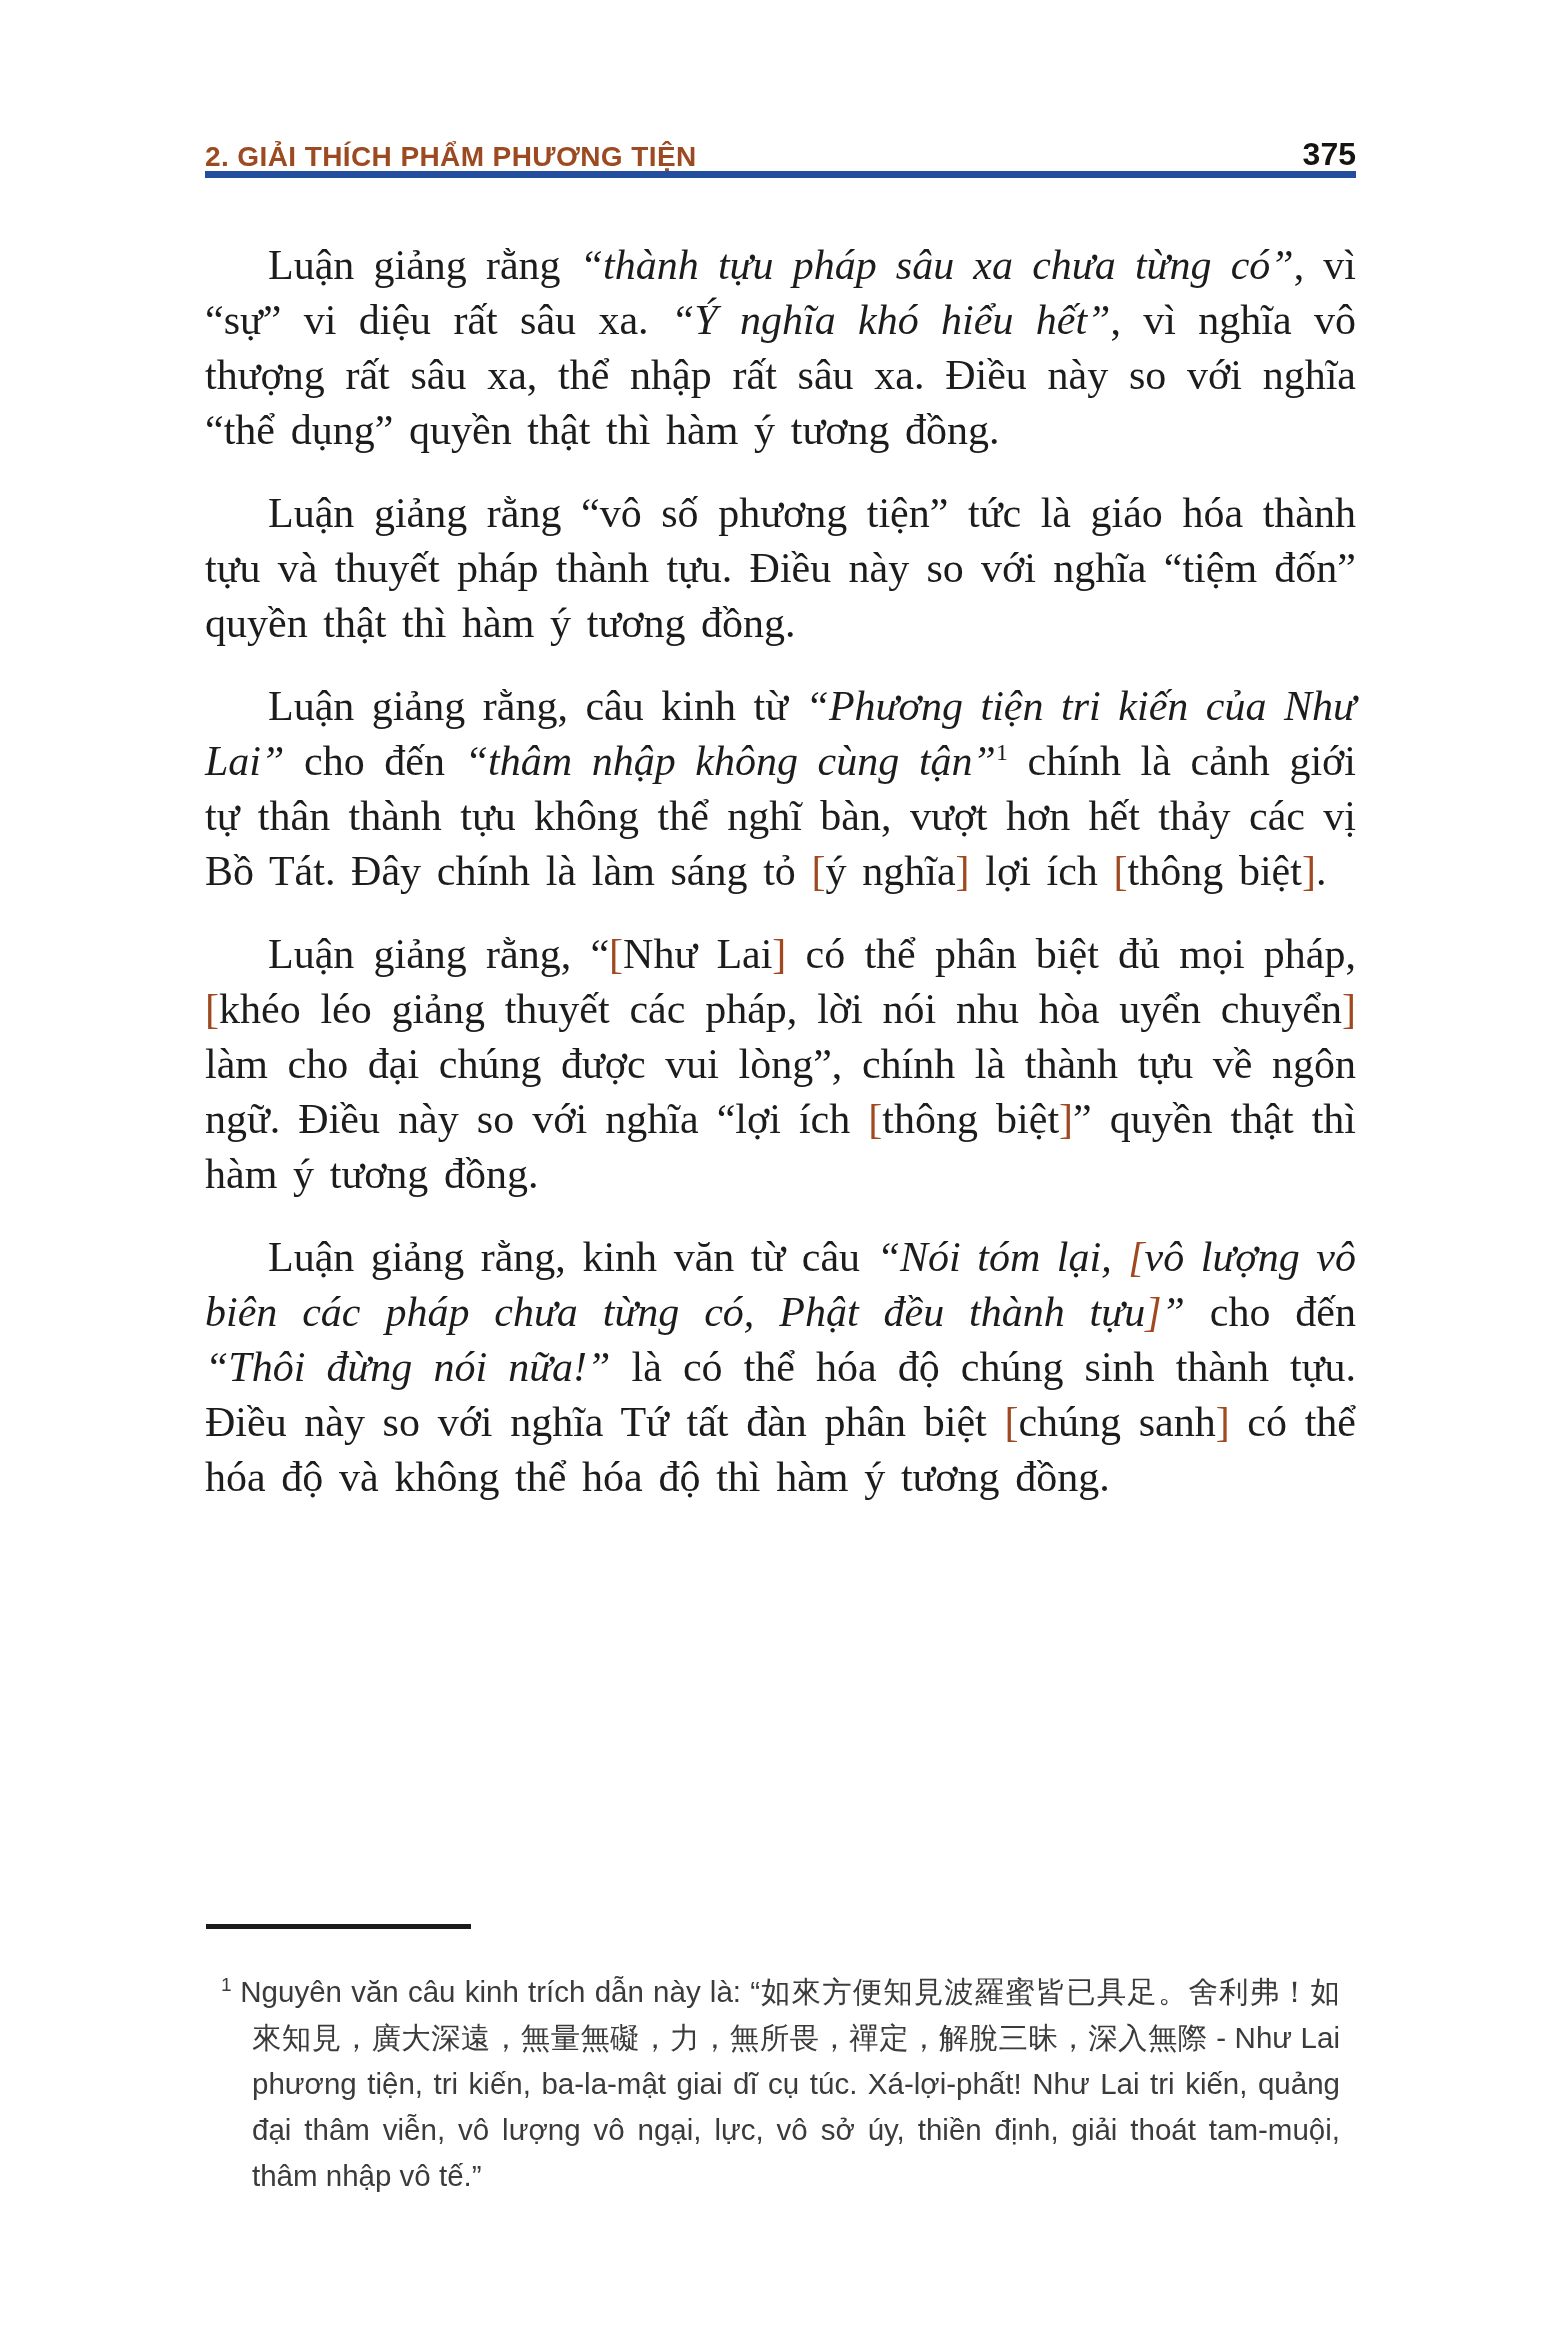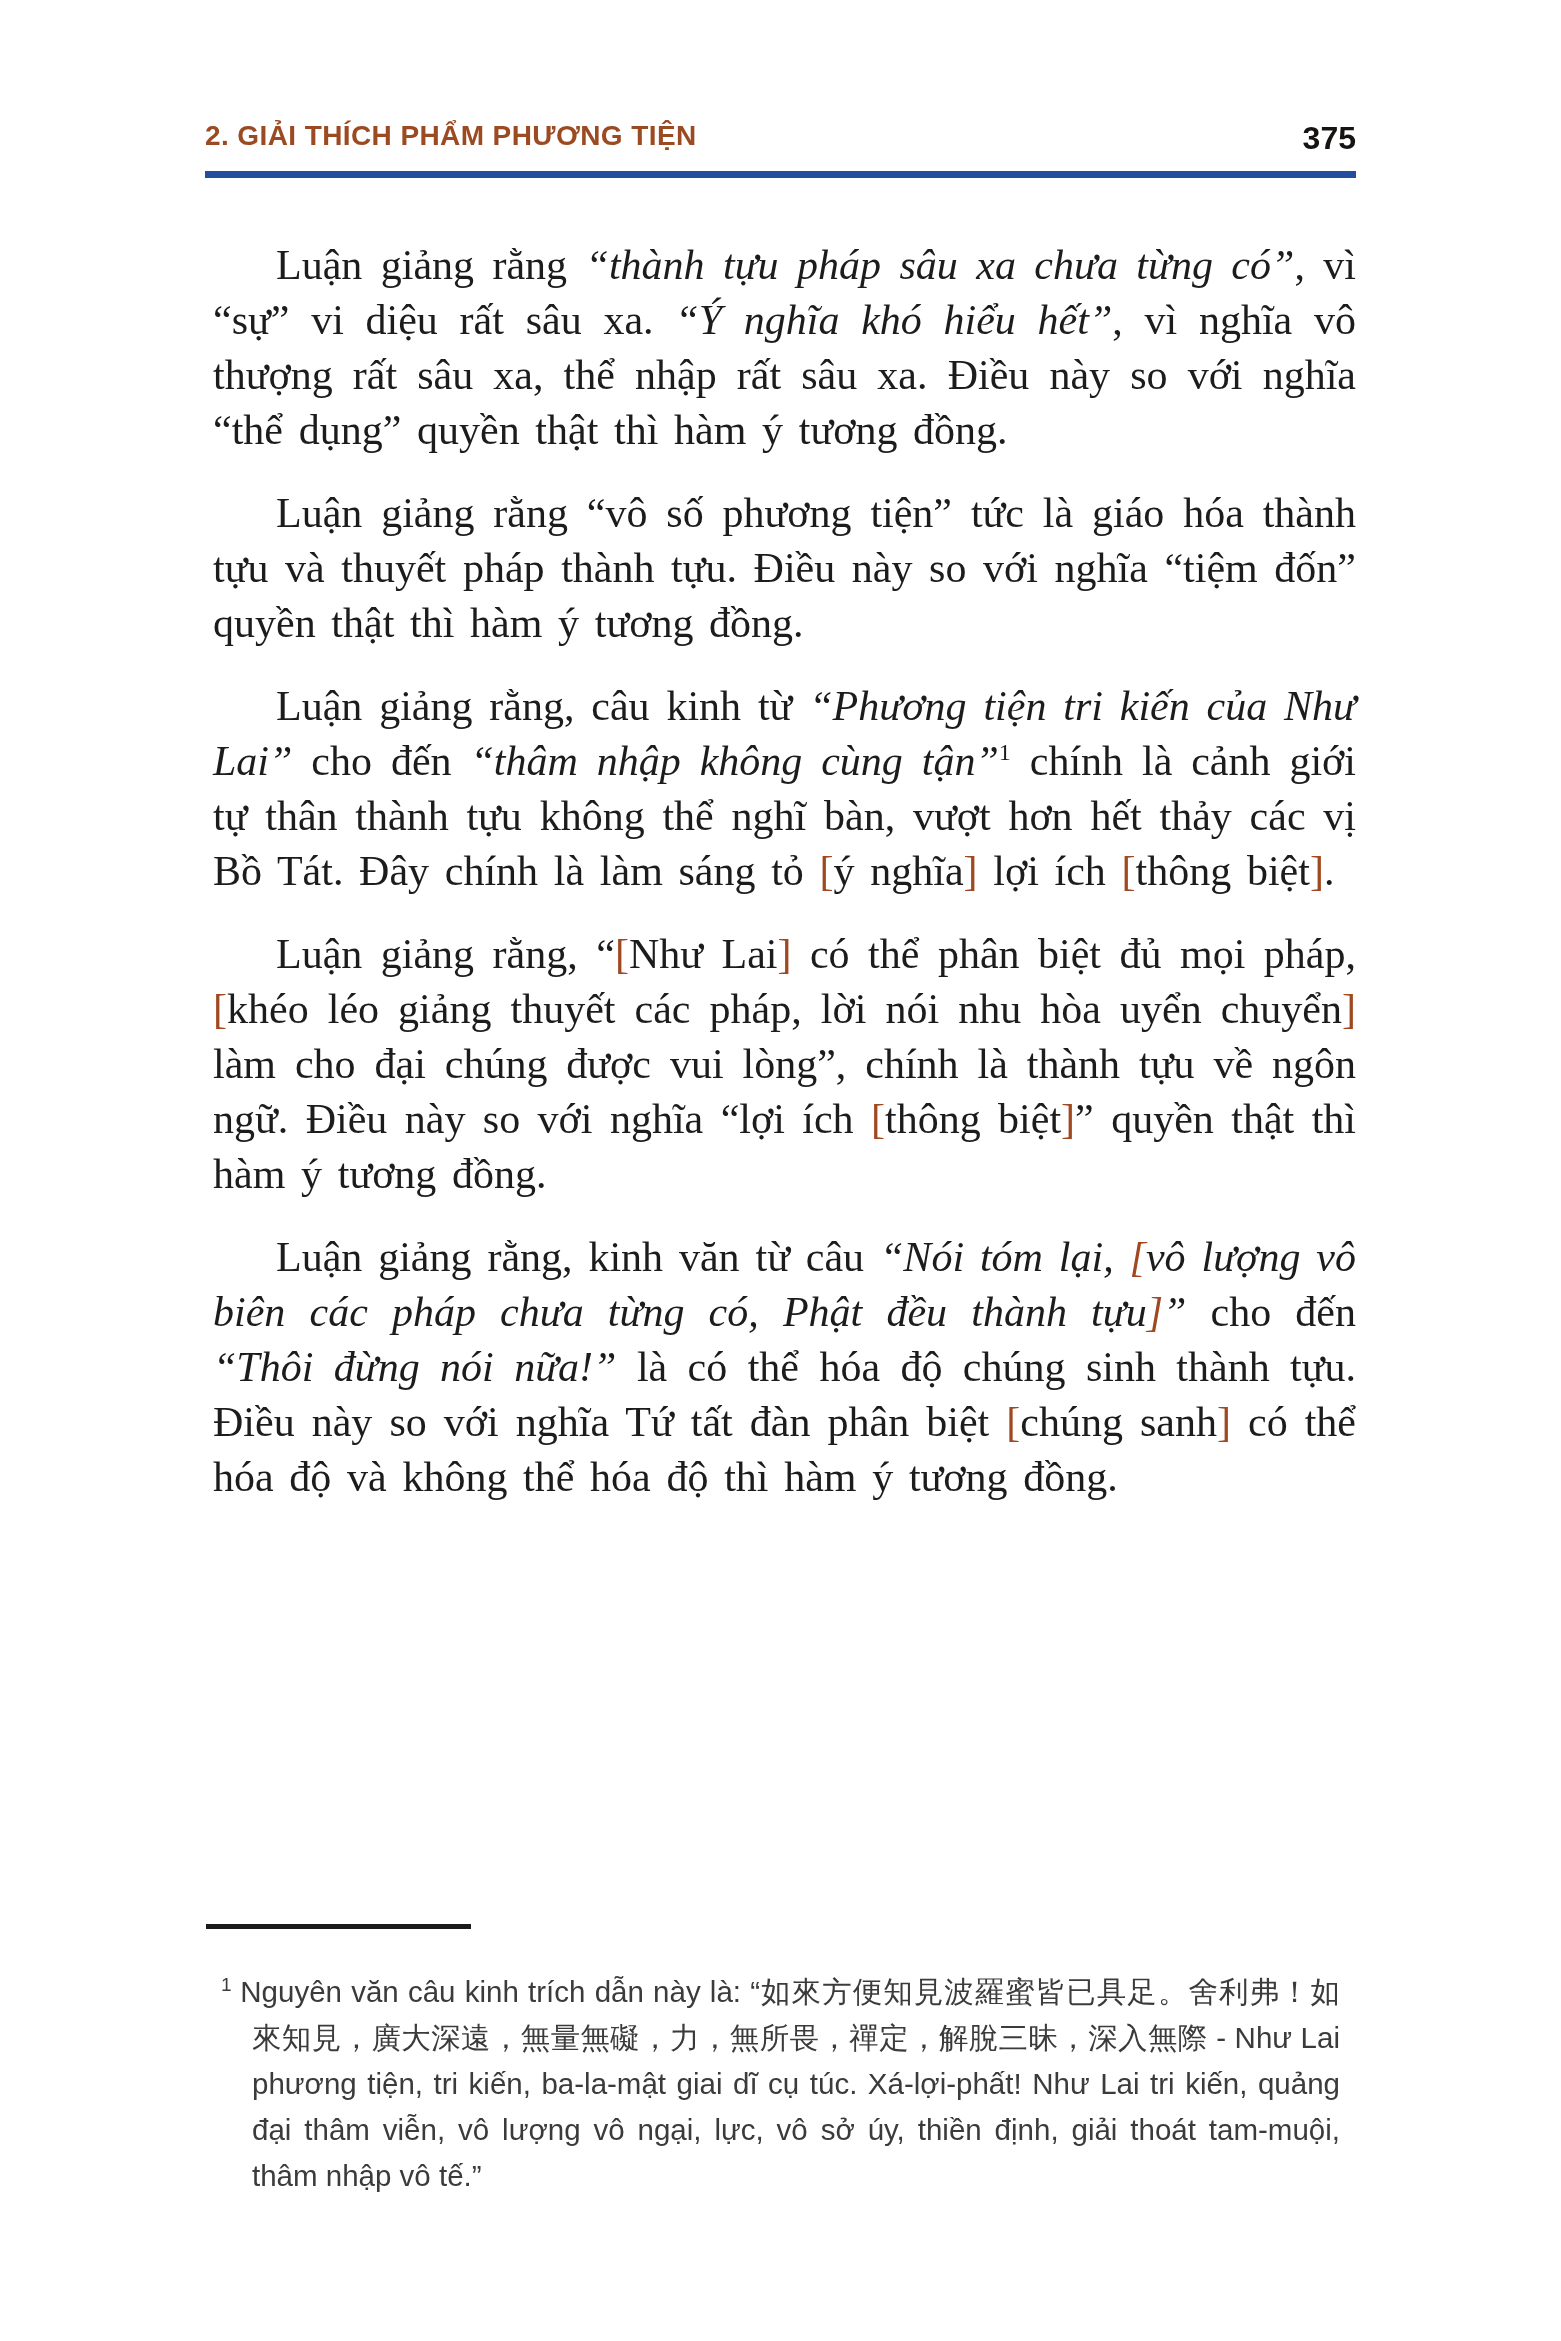--- a/index.html
+++ b/index.html
@@ -6,22 +6,22 @@
   .page {
     position:relative;
     width:1561px; height:2342px;
     background:#ffffff;
     margin:0 auto;
     overflow:hidden;
     font-family:"Liberation Serif", serif;
   }
   
   .header-row {
-    position:absolute; left:205px; top:120px; width:1151px;
-    display:flex; justify-content:space-between; align-items:flex-start;
+    position:absolute; left:205px; top:136px; width:1151px;
+    display:flex; justify-content:space-between; align-items:flex-end;
   }
   .running-title {
     font-family:"Liberation Sans", sans-serif;
     font-weight:bold; font-size:28px; letter-spacing:0.4px;
     color:var(--header_brown,#9c4a21);
   }
   .page-number {
     font-family:"Liberation Sans", sans-serif;
     font-weight:bold; font-size:32px;
     color:var(--page_number,#161310);
@@ -30,21 +30,21 @@
     position:absolute; left:205px; top:171px; width:1151px; height:7px;
     background:var(--rule_blue,#234e9d);
   }
   
   .body-text {
     position:absolute; left:205px; top:238px; width:1151px;
     font-size:42px; line-height:55px; text-align:justify;
     word-spacing:5.2px;
     color:var(--body_text,#1c1c1c);
   }
-  .para { margin:0 0 28px 8px; text-indent:63px; }
+  .para { margin:0 0 28px 0; text-indent:63px; }
   .run-n { }
   .run-i { font-style:italic; }
   .run-b { color:var(--bracket_brown,#a0481f); }
   .run-bi { color:var(--bracket_brown,#a0481f); font-style:italic; }
   sup.run-sup { font-size:24px; line-height:0; vertical-align:super; }
   
   .fn-sep {
     position:absolute; left:206px; top:1924px; width:265px; height:5.2px;
     background:#1b1b1b;
   }

